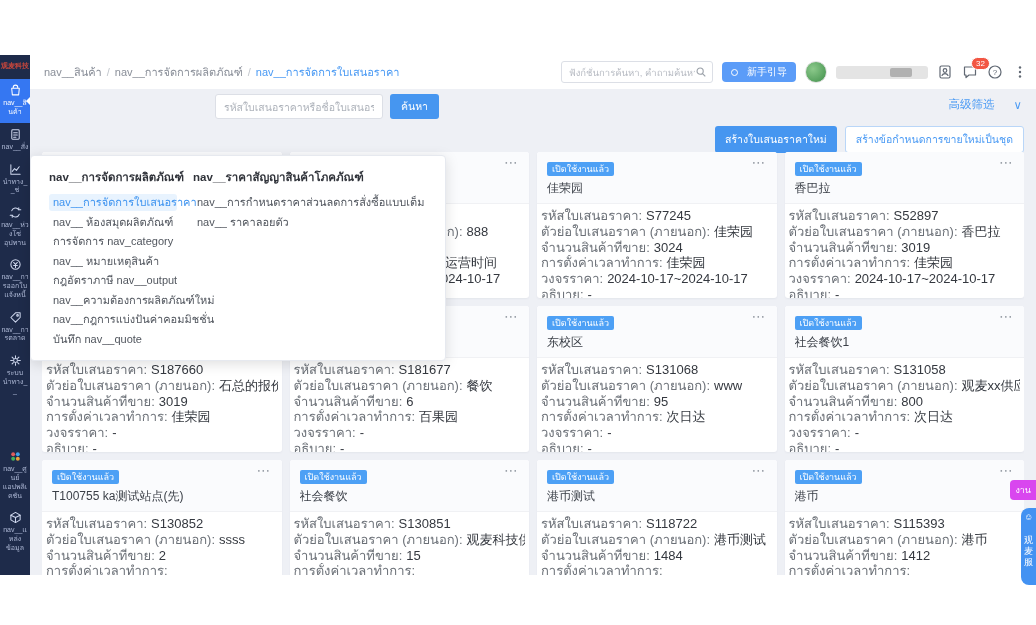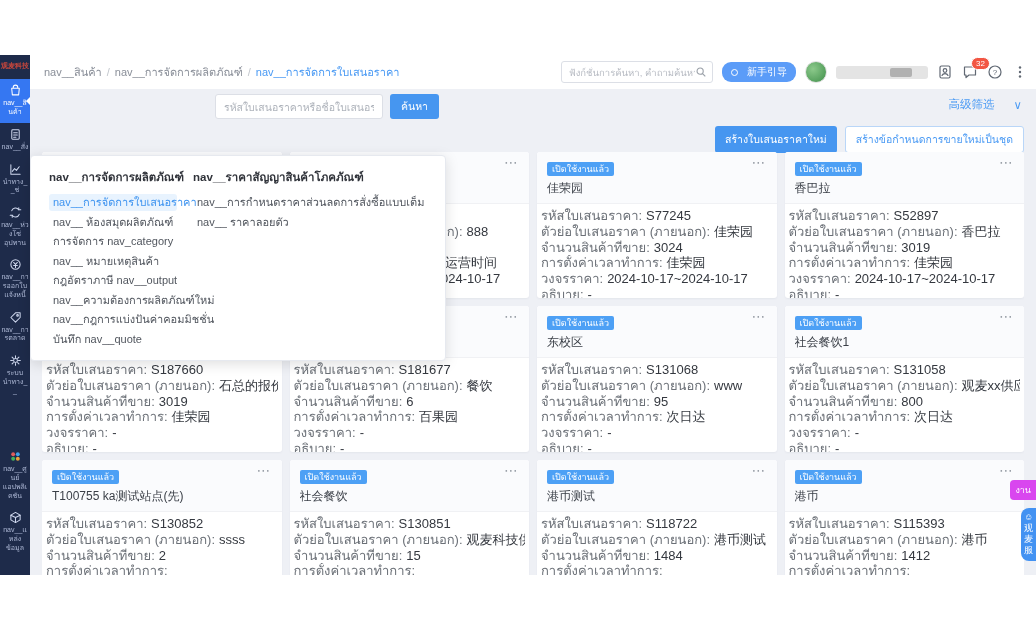--- a/index.html
+++ b/index.html
@@ -23,21 +23,21 @@
   .main { position:absolute; left:30px; top:0; right:0; bottom:0; background:#eef0f5; }
   .topbar { height:34px; background:#fff; display:flex; align-items:center; padding:0 8px 0 14px; }
   .breadcrumb { font-size:11px; color:#8a8f99; display:flex; gap:5px; align-items:center; white-space:nowrap; }
   .crumb-sep { color:#c2c6cc; }
   .crumb-current { color:#4a9af4; }
   .topbar-right { margin-left:auto; display:flex; align-items:center; gap:9px; }
   .global-search { width:152px; height:22px; border:1px solid #dcdfe6; border-radius:3px; display:flex; align-items:center; padding:0 5px 0 7px; background:#fff; }
   .global-search input { border:0; outline:0; flex:1; min-width:0; font-size:9.5px; color:#333; background:transparent; }
   .global-search input::placeholder { color:#b6bac2; }
   .global-search svg { width:12px; height:12px; fill:none; stroke:#9aa0a8; stroke-width:1.3; }
-  .guide-pill { background:#5b9cf8; color:#fff; font-size:10px; border-radius:9px; padding:3px 9px; display:flex; align-items:center; gap:9px; border:0; cursor:pointer; white-space:nowrap; }
+  .guide-pill { background:#5b9cf8; color:#fff; font-size:10px; border-radius:4px; padding:3px 9px; display:flex; align-items:center; gap:9px; border:0; cursor:pointer; white-space:nowrap; }
   .guide-dot { width:7px; height:7px; border:1.2px solid #fff; border-radius:50%; display:inline-block; }
   .avatar { width:22px; height:22px; border-radius:50%; background:radial-gradient(circle at 35% 35%, #8cc98b, #3f8f4a); border:1px solid #e2e2e2; }
   .name-blob { width:92px; height:13px; background:#e4e4e4; border-radius:3px; position:relative; }
   .name-blob::after { content:""; position:absolute; right:16px; top:2px; width:22px; height:9px; background:#7d7d7d; opacity:.5; border-radius:2px; }
   .tb-icon { width:16px; height:16px; cursor:pointer; position:relative; }
   .tb-icon svg { width:16px; height:16px; fill:none; stroke:#606873; stroke-width:1.2; stroke-linecap:round; stroke-linejoin:round; }
   .badge-red { position:absolute; top:-7px; left:9px; background:#f25643; color:#fff; font-size:8px; border-radius:7px; padding:0 4px; line-height:11px; border:1px solid #fff; }
 
   .filter-input { position:absolute; left:185px; top:39px; width:168px; height:25px; border:1px solid #dcdfe6; border-radius:3px; background:#fff; font-size:10.5px; padding:0 8px; color:#333; outline:none; }
   .filter-input::placeholder { color:#aeb3bb; }
@@ -63,21 +63,21 @@
   
   .menu-panel { position:absolute; left:30px; top:100px; min-width:298px; background:#fff; border:1px solid #e6e9ef; border-radius:4px; box-shadow:0 3px 14px rgba(0,0,0,.13); z-index:30; padding:12px 16px 10px 18px; display:flex; }
   .menu-col1 { width:128px; margin-right:16px; }
   .menu-head { font-size:11.5px; font-weight:bold; color:#30333a; margin-bottom:8px; white-space:nowrap; }
   .menu-item { font-size:11px; color:#51565e; line-height:15px; margin-bottom:2.5px; white-space:nowrap; padding:1px 4px; cursor:pointer; border-radius:3px; }
   .menu-item.active { color:#3f94f0; background:#e8f3fe; }
 
   
   .task-tab { position:absolute; right:0; top:480px; background:#d946ef; color:#fff; font-size:9px; padding:3px 5px; border-radius:4px 0 0 4px; z-index:40; cursor:pointer; }
   .service-float { position:absolute; right:0; top:508px; width:15px; background:#4392f2; color:#fff; border-radius:8px 0 0 8px; padding:4px 0 5px; text-align:center; font-size:9px; line-height:11px; z-index:40; cursor:pointer; }
-  .v-text { display:block; width:11px; margin:0 auto; word-break:break-all; line-height:11px; }
+  .v-text { display:block; width:11px; margin:12px auto; word-break:break-all; line-height:11px; }
 </style>
 </head>
 <body>
 
 <div class="page">
   <div class="app">
 
     <div class="sidebar">
       <div class="logo">观麦科技</div>
 

